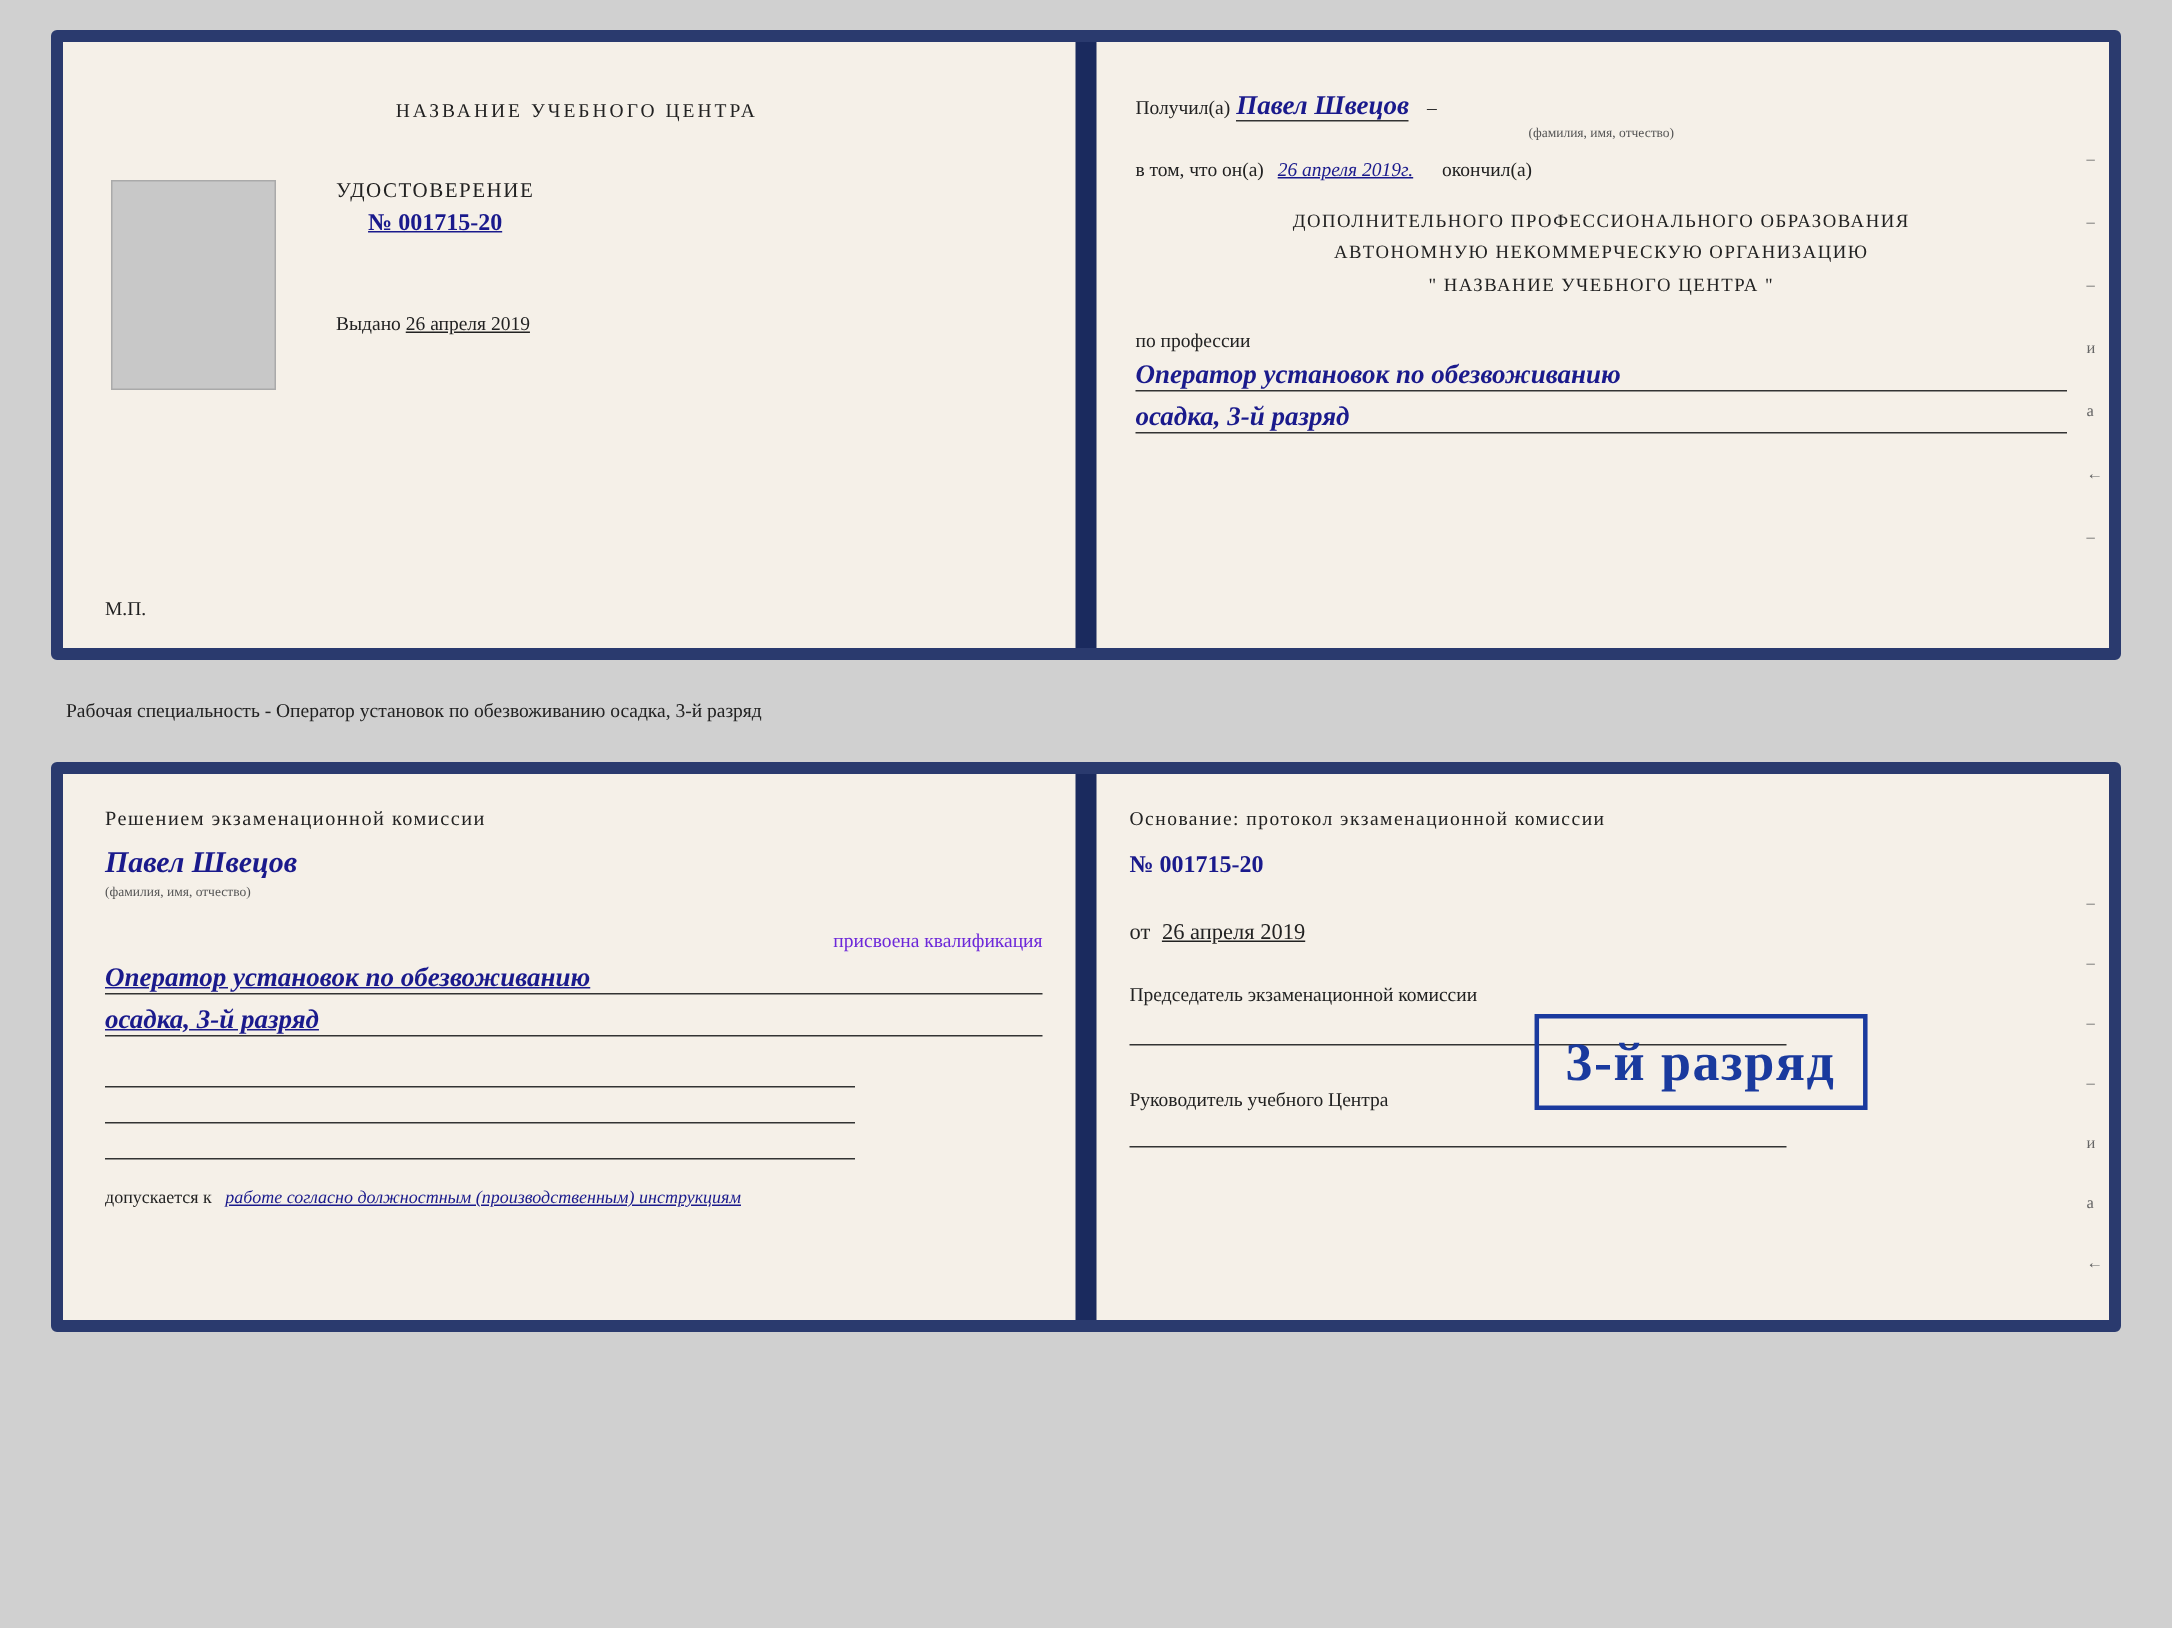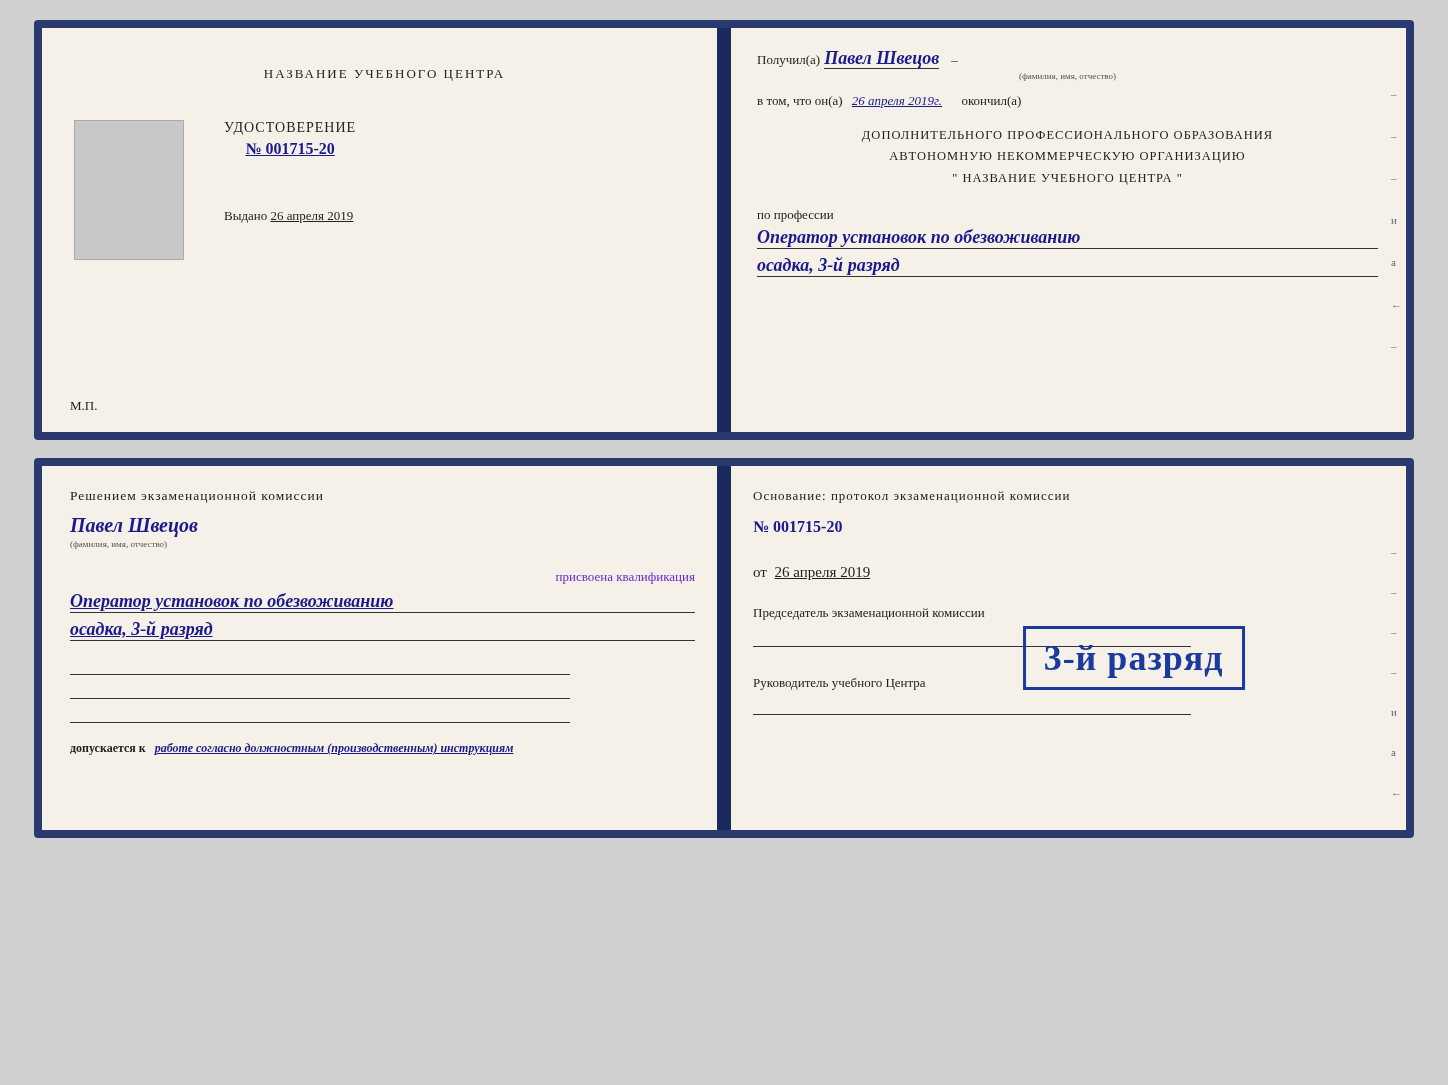--- a/index.html
+++ b/index.html
@@ -45,20 +45,21 @@
       flex: 1;
       padding: 28px 32px;
       border-right: 2px solid #2a3a6e;
       position: relative;
     }
 
     .doc-right {
       flex: 1;
       padding: 20px 28px;
       position: relative;
+      margin-top: 12px;
     }
 
     
     .center-title {
       text-align: center;
       font-size: 13px;
       font-weight: normal;
       letter-spacing: 2px;
       text-transform: uppercase;
       color: #222;
@@ -289,21 +290,20 @@
       border-bottom: 1px solid #333;
       height: 18px;
       margin-bottom: 6px;
       width: 80%;
     }
 
     .dopuskaetsya {
       font-size: 12px;
       color: #222;
       margin-top: 18px;
-      font-weight: bold;
     }
 
     .dopusk-value {
       font-style: italic;
       text-decoration: underline;
       color: #1a1a8c;
     }
 
     
     .stamp {
@@ -436,20 +436,21 @@
         <span>–</span>
         <span>–</span>
         <span>и</span>
         <span>а</span>
         <span>←</span>
         <span>–</span>
       </div>
     </div>
   </div>
 
+  <div class="subtitle-text">Рабочая специальность - Оператор установок по обезвоживанию осадка, 3-й разряд</div>
 
   <div class="doc-card" style="min-height:380px;">
     <div class="doc-spine"></div>
 
     <div class="bottom-left">
       <div class="resheniyem-line">Решением  экзаменационной  комиссии</div>
 
       <div>
         <span class="big-name">Павел Швецов</span>
         <span class="fio-sub">(фамилия, имя, отчество)</span>

